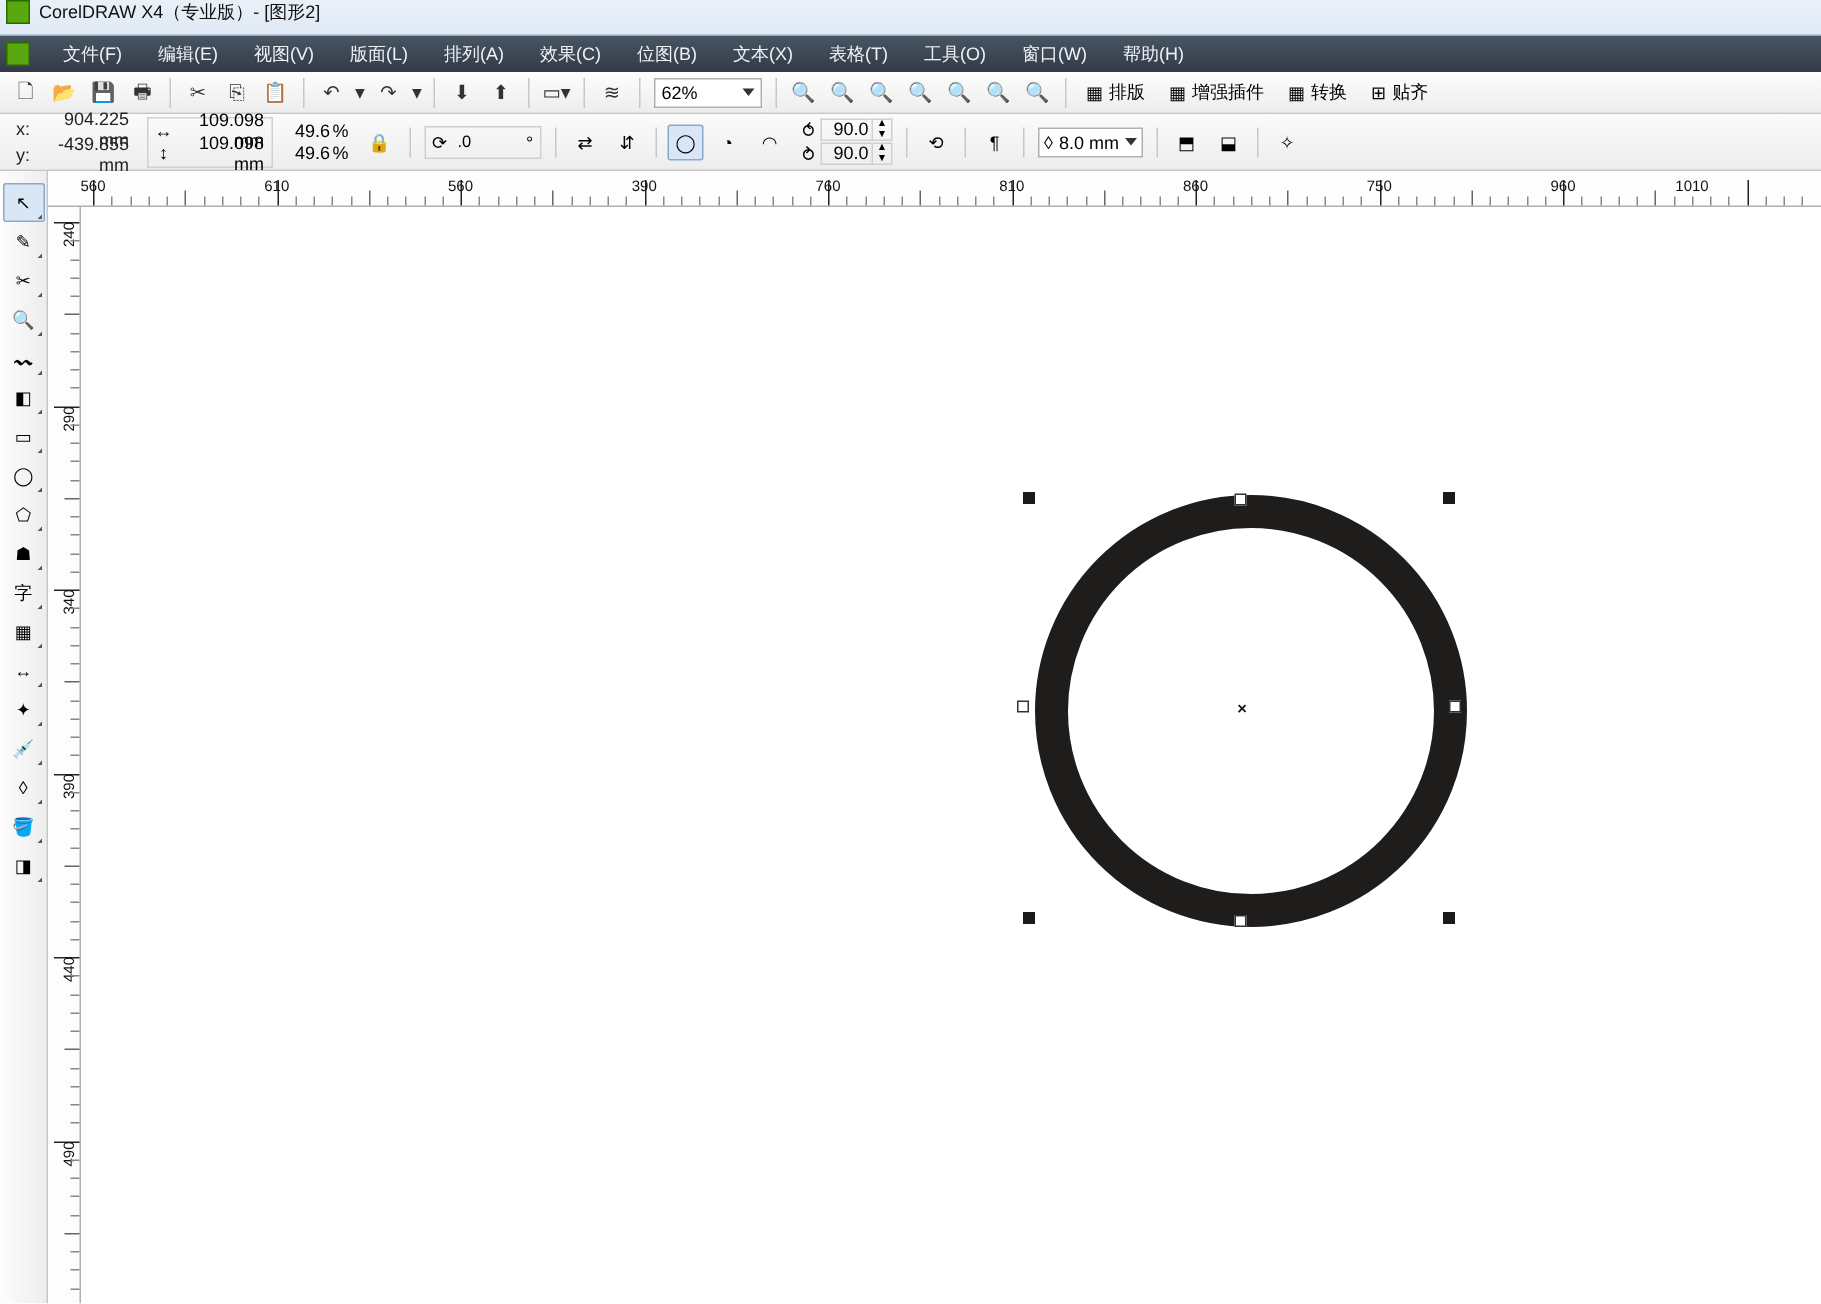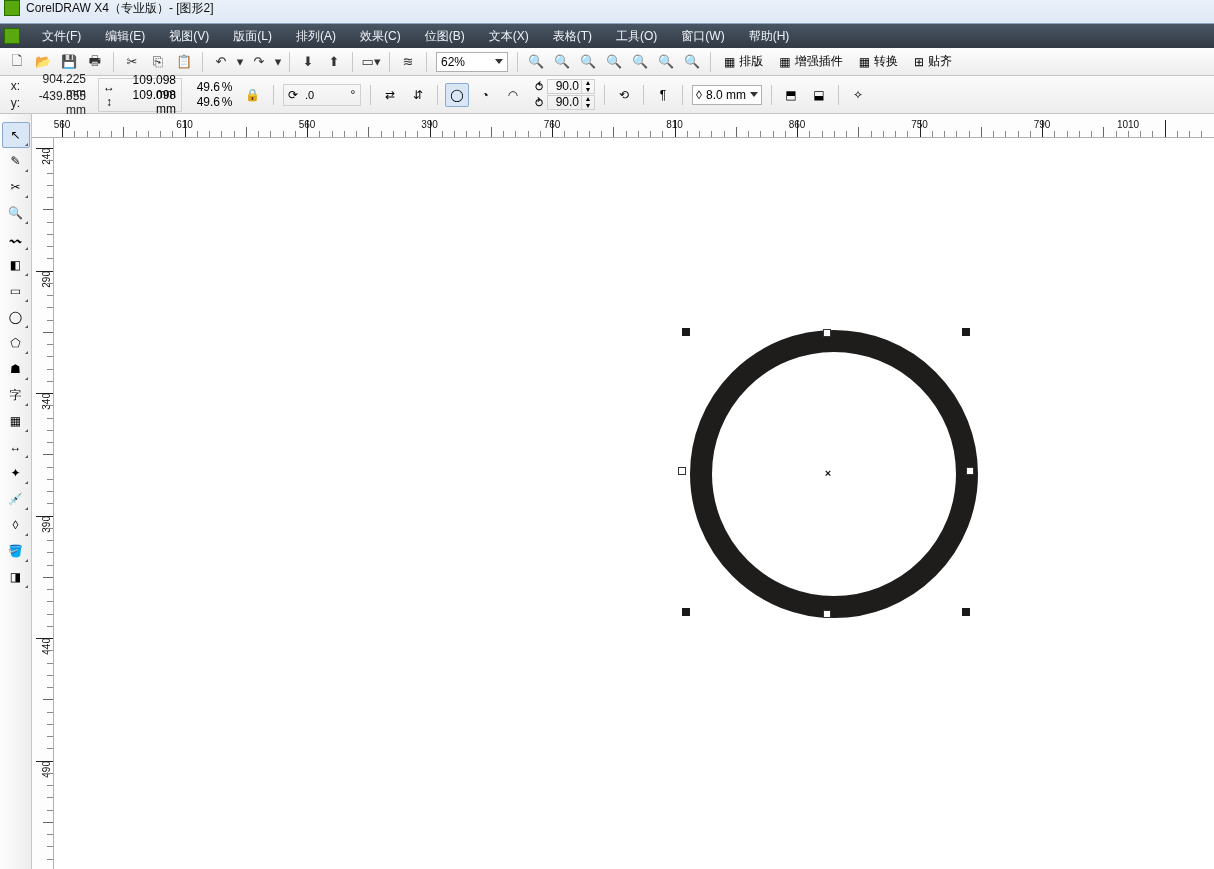--- a/index.html
+++ b/index.html
@@ -327,21 +327,21 @@
     <div class="tick-minor" style="left: 899.75px;"></div>
     <div class="tick-minor" style="left: 912px;"></div>
     <div class="tick-minor" style="left: 924.25px;"></div>
     <div class="tick-minor" style="left: 936.5px;"></div>
     <div class="tick-mid" style="left: 948.75px;"></div>
     <div class="tick-minor" style="left: 961px;"></div>
     <div class="tick-minor" style="left: 973.25px;"></div>
     <div class="tick-minor" style="left: 985.5px;"></div>
     <div class="tick-minor" style="left: 997.75px;"></div>
     <div class="tick-major" style="left: 1010px;"></div>
-    <div class="lbl" style="left: 1010px;">790</div>
+    <div class="lbl" style="left: 1010px;">960</div>
     <div class="tick-minor" style="left: 1022.25px;"></div>
     <div class="tick-minor" style="left: 1034.5px;"></div>
     <div class="tick-minor" style="left: 1046.75px;"></div>
     <div class="tick-minor" style="left: 1059px;"></div>
     <div class="tick-mid" style="left: 1071.25px;"></div>
     <div class="tick-minor" style="left: 1083.5px;"></div>
     <div class="tick-minor" style="left: 1095.75px;"></div>
     <div class="tick-minor" style="left: 1108px;"></div>
     <div class="tick-minor" style="left: 1120.25px;"></div>
     <div class="tick-major" style="left: 1132.5px;"></div>

